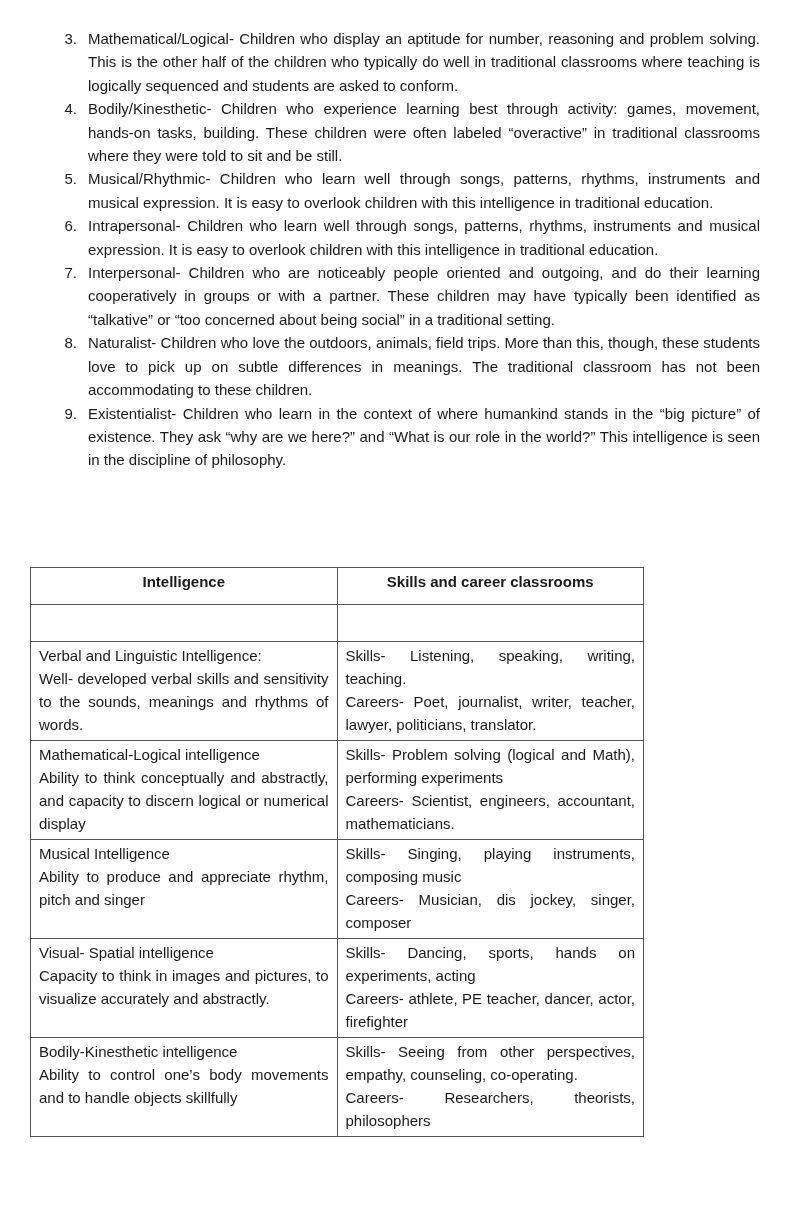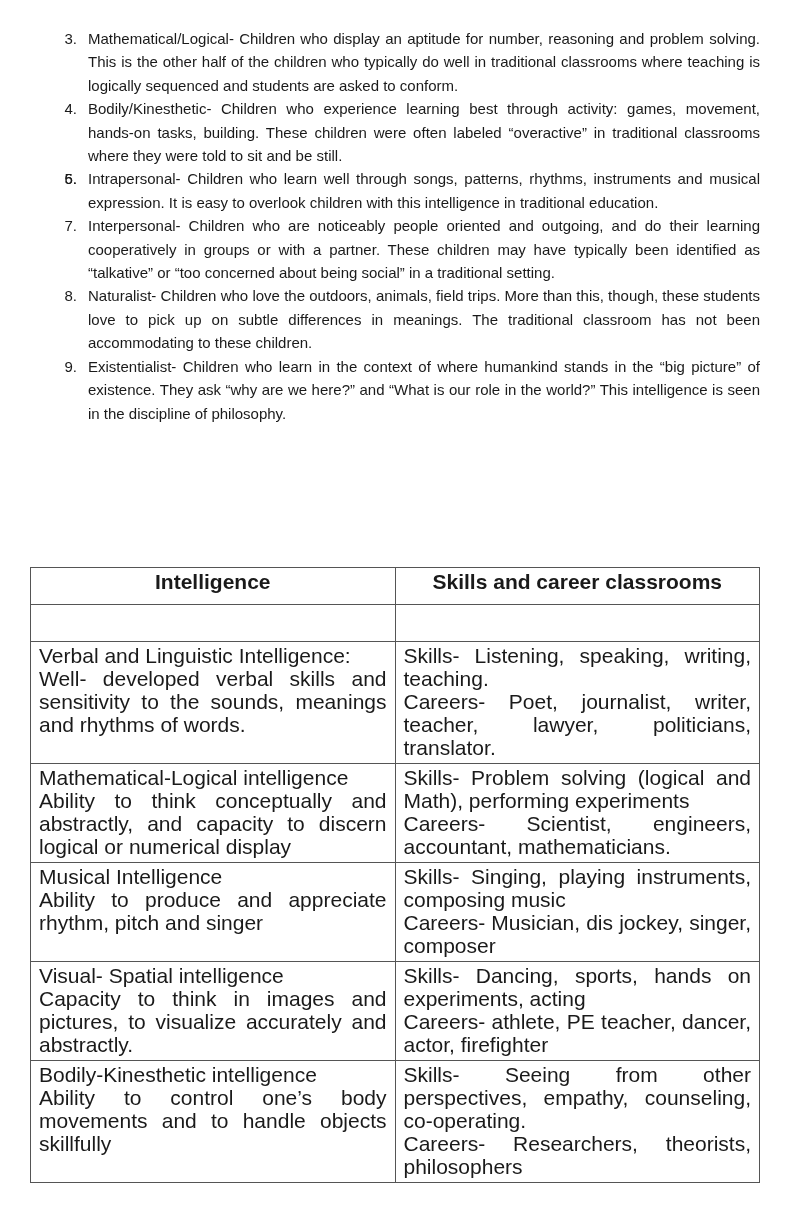--- a/index.html
+++ b/index.html
@@ -11,41 +11,41 @@
   ol.intel-list {
     position: absolute; left: 88px; top: 27px; width: 672px;
     margin: 0; padding: 0; list-style: none;
     font-size: 15px; line-height: 23.4px; text-align: justify;
   }
   ol.intel-list li { position: relative; margin: 0; }
   ol.intel-list .num {
     position: absolute; left: -31px; top: 0; width: 20px; text-align: right;
   }
   table.intel-table {
-    position: absolute; left: 30px; top: 567px; width: 730px;
-    border-collapse: collapse; font-size: 21px; line-height: 23px;
+    position: absolute; left: 30px; top: 567px; width: 614px;
+    border-collapse: collapse; font-size: 15px; line-height: 23px;
   }
   table.intel-table th, table.intel-table td {
     border: 1px solid #555; vertical-align: top; padding: 2px 8px 4px 8px;
     width: 50%;
   }
   table.intel-table th { font-weight: bold; text-align: center; height: 30px; padding-top: 2px; }
   table.intel-table tr.empty td { height: 30px; }
   .cell-p { margin: 0; text-align: justify; }
   .cell-p + .cell-p { margin-top: 0; }
 </style>
 </head>
 <body>
 
 <div class="page">
 
   <ol class="intel-list">
     <li><span class="num">3.</span><span>Mathematical/Logical- Children who display an aptitude for number, reasoning and problem solving.  This is the other half of the children who typically do well in traditional classrooms where teaching is logically sequenced and students are asked to conform.</span></li>
     <li><span class="num">4.</span><span>Bodily/Kinesthetic- Children who experience learning best through activity: games, movement, hands-on tasks, building.  These children were often labeled “overactive” in traditional classrooms where they were told to sit and be still.</span></li>
-    <li><span class="num">5.</span></li>
+    <li><span class="num">5.</span><span>Musical/Rhythmic- Children who learn well through songs, patterns, rhythms, instruments and musical expression.  It is easy to overlook children with this intelligence in traditional education.</span></li>
     <li><span class="num">6.</span><span>Intrapersonal- Children who learn well through songs, patterns, rhythms, instruments and musical expression.  It is easy to overlook children with this intelligence in traditional education.</span></li>
     <li><span class="num">7.</span><span>Interpersonal- Children who are noticeably people oriented and outgoing, and do their learning cooperatively in groups or with a partner.  These children may have typically been identified as “talkative” or “too concerned about being social” in a traditional setting.</span></li>
     <li><span class="num">8.</span><span>Naturalist- Children who love the outdoors, animals, field trips.  More than this, though, these students love to pick up on subtle differences in meanings.  The traditional classroom has not been accommodating to these children.</span></li>
     <li><span class="num">9.</span><span>Existentialist- Children who learn in the context of where humankind stands in the “big picture” of existence.  They ask “why are we here?” and “What is our role in the world?” This intelligence is seen in the discipline of philosophy.</span></li>
   </ol>
 
   <table class="intel-table">
     <tbody>
         <tr>
       <th>Intelligence</th>

